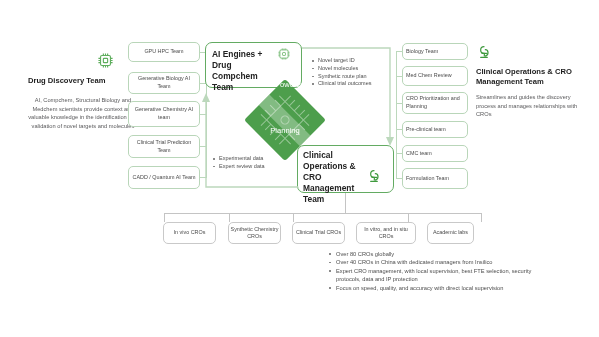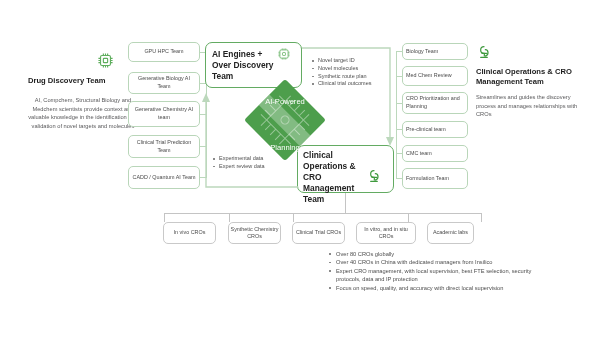--- a/index.html
+++ b/index.html
@@ -71,21 +71,21 @@
 <div class="sbox" style="left:128px;top:166px;width:72px;height:23px;">CADD / Quantum AI Team</div>
 
 <div class="ln" style="left:206px;top:52px;width:1px;height:125px;"></div>
 <div class="ln" style="left:200px;top:52px;width:7px;height:1px;"></div>
 <div class="ln" style="left:200px;top:83px;width:7px;height:1px;"></div>
 <div class="ln" style="left:200px;top:114px;width:7px;height:1px;"></div>
 <div class="ln" style="left:200px;top:146px;width:7px;height:1px;"></div>
 <div class="ln" style="left:200px;top:177px;width:7px;height:1px;"></div>
 
 <div class="panel" style="left:205px;top:42px;width:97px;height:46px;"></div>
-<div class="panel-title" style="left:212px;top:49px;width:62px;">AI Engines + Over Discovery Team</div>
+<div class="panel-title" style="left:212px;top:49px;width:62px;">AI Engines + Drug Compchem Team</div>
 <span class="abs" style="left:277px;top:47px;">
   <svg width="14" height="14" viewBox="0 0 24 24" fill="none" stroke="#7cbd7b" stroke-width="1.7">
     <rect x="5" y="5" width="14" height="14" rx="2"></rect>
     <rect x="9.5" y="9.5" width="5" height="5" rx="1"></rect>
     <path d="M9 2.5v2.5M12 2.5v2.5M15 2.5v2.5M9 19v2.5M12 19v2.5M15 19v2.5M2.5 9h2.5M2.5 12h2.5M2.5 15h2.5M19 9h2.5M19 12h2.5M19 15h2.5"></path>
   </svg>
 </span>
 
 <div class="panel" style="left:297px;top:145px;width:97px;height:48px;"></div>
 <div class="panel-title" style="left:303px;top:150px;width:66px;">Clinical Operations &amp; CRO Management Team</div>
@@ -103,21 +103,21 @@
   <svg width="58" height="58" viewBox="0 0 58 58" style="opacity:.42;">
     <g stroke="#ffffff" stroke-width="1" fill="none">
       <rect x="16" y="16" width="26" height="26"></rect>
       <path d="M16 8v8M22 8v8M29 8v8M36 8v8M42 8v8M16 42v8M22 42v8M29 42v8M36 42v8M42 42v8"></path>
       <path d="M8 16h8M8 22h8M8 29h8M8 36h8M8 42h8M42 16h8M42 22h8M42 29h8M42 36h8M42 42h8"></path>
       <circle cx="29" cy="29" r="4"></circle>
     </g>
   </svg>
   <div class="dm-band" style="left:-10px;top:22px;width:80px;height:15px;"></div>
 </div>
-<div class="dm-label" style="left:250px;top:113px;width:70px;height:24px;gap:36px;">
+<div class="dm-label" style="left:250px;top:96px;width:70px;height:24px;gap:36px;">
   <span>AI-Powered</span>
   <span>Planning</span>
 </div>
 
 <ul class="bl" style="left:312px;top:57px;width:72px;">
   <li>Novel target ID</li>
   <li>Novel molecules</li>
   <li>Synthetic route plan</li>
   <li>Clinical trial outcomes</li>
 </ul>

